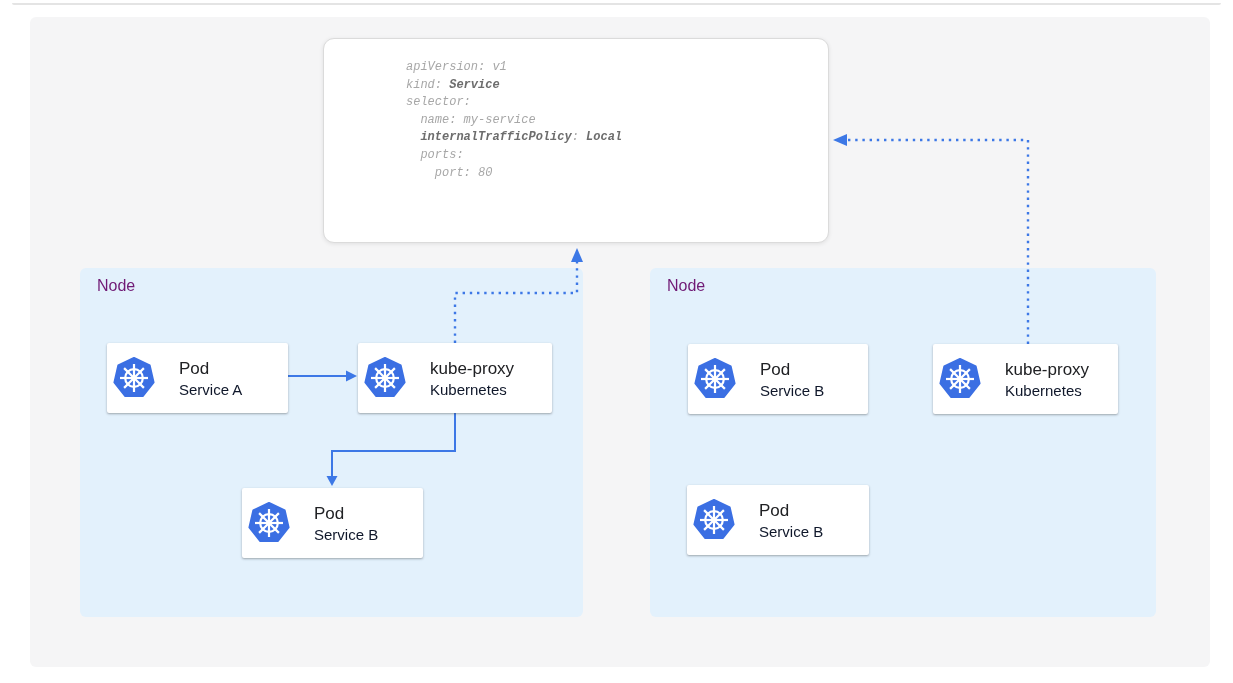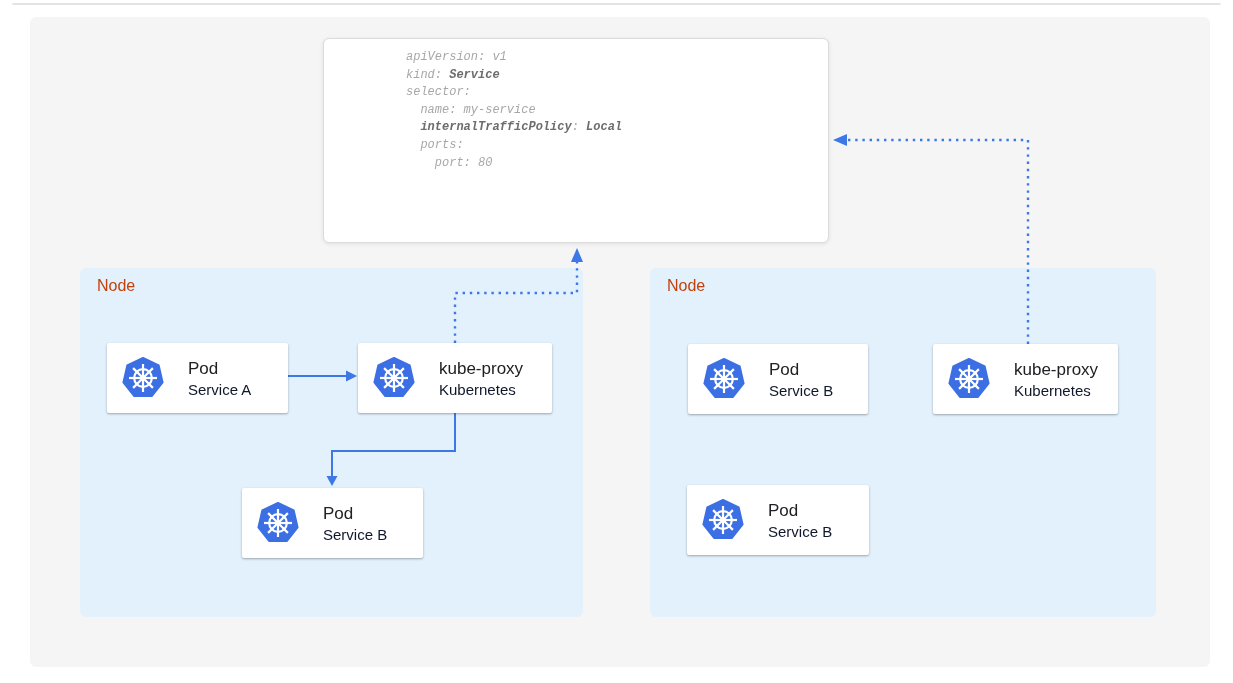--- a/index.html
+++ b/index.html
@@ -8,37 +8,37 @@
 
   .top-divider{position:absolute;left:12px;top:3px;width:1209px;height:2px;
                background:#e4e4e4;border-radius:0 0 3px 3px;}
 
   .canvas{position:absolute;left:30px;top:17px;width:1180px;height:650px;
           background:var(--canvas-bg,#f5f5f6);border-radius:6px;}
 
   .node{position:absolute;background:var(--node-bg,#e3f1fc);border-radius:6px;}
   .node-left{left:80px;top:268px;width:503px;height:349px;}
   .node-right{left:650px;top:268px;width:506px;height:349px;}
-  .node-label{position:absolute;left:17px;top:9px;font-size:16px;color:#c2410c;}
+  .node-label{position:absolute;left:17px;top:9px;font-size:16px;color:#701a75;}
 
   .yaml-card{position:absolute;left:323px;top:38px;width:506px;height:205px;box-sizing:border-box;
-             background:#fff;border:1px solid #dbdbdb;border-radius:6px;
-             box-shadow:0 1px 4px rgba(0,0,0,.09);padding:10px 0 0 82px;}
+             background:#fff;border:1px solid #dbdbdb;border-radius:11px;
+             box-shadow:0 1px 4px rgba(0,0,0,.09);padding:20px 0 0 82px;}
   .code-line{font-family:"Liberation Mono",monospace;font-style:italic;font-size:12px;
              line-height:17.6px;color:var(--yaml-regular,#a7a7a7);white-space:pre;}
   .code-line .b{font-weight:bold;color:var(--yaml-bold,#6d6d6d);}
 
   .arrows{position:absolute;left:0;top:0;pointer-events:none;}
   .arrow-solid{stroke:var(--accent,#3d78e6);stroke-width:2;fill:none;}
   .arrow-dotted{stroke:var(--accent,#3d78e6);stroke-width:2.4;fill:none;stroke-dasharray:2.4 4.8;}
   .arrow-head{fill:var(--accent,#3d78e6);}
 
   .card{position:absolute;height:70px;background:#fff;border-radius:2px;
         box-shadow:0 1px 2px rgba(60,64,67,.3),0 1px 3px rgba(60,64,67,.15);
-        display:flex;align-items:center;padding-left:13px;box-sizing:border-box;}
+        display:flex;align-items:center;padding-left:4px;box-sizing:border-box;}
   .card-text{margin-left:22px;}
   .card-title{font-size:17px;color:#202124;margin-bottom:2px;}
   .card-subtitle{font-size:15px;color:#0f172a;}
 
   .k8s{flex:0 0 auto;display:block;}
   .k8s .hept{fill:var(--k8s-blue,#3b6fe3);stroke:var(--k8s-blue,#3b6fe3);stroke-width:1;stroke-linejoin:round;}
   .k8s .wheel{stroke:#fff;stroke-width:1.15;fill:none;}
   .k8s .hub{fill:#fff;}
 </style>
 </head>

